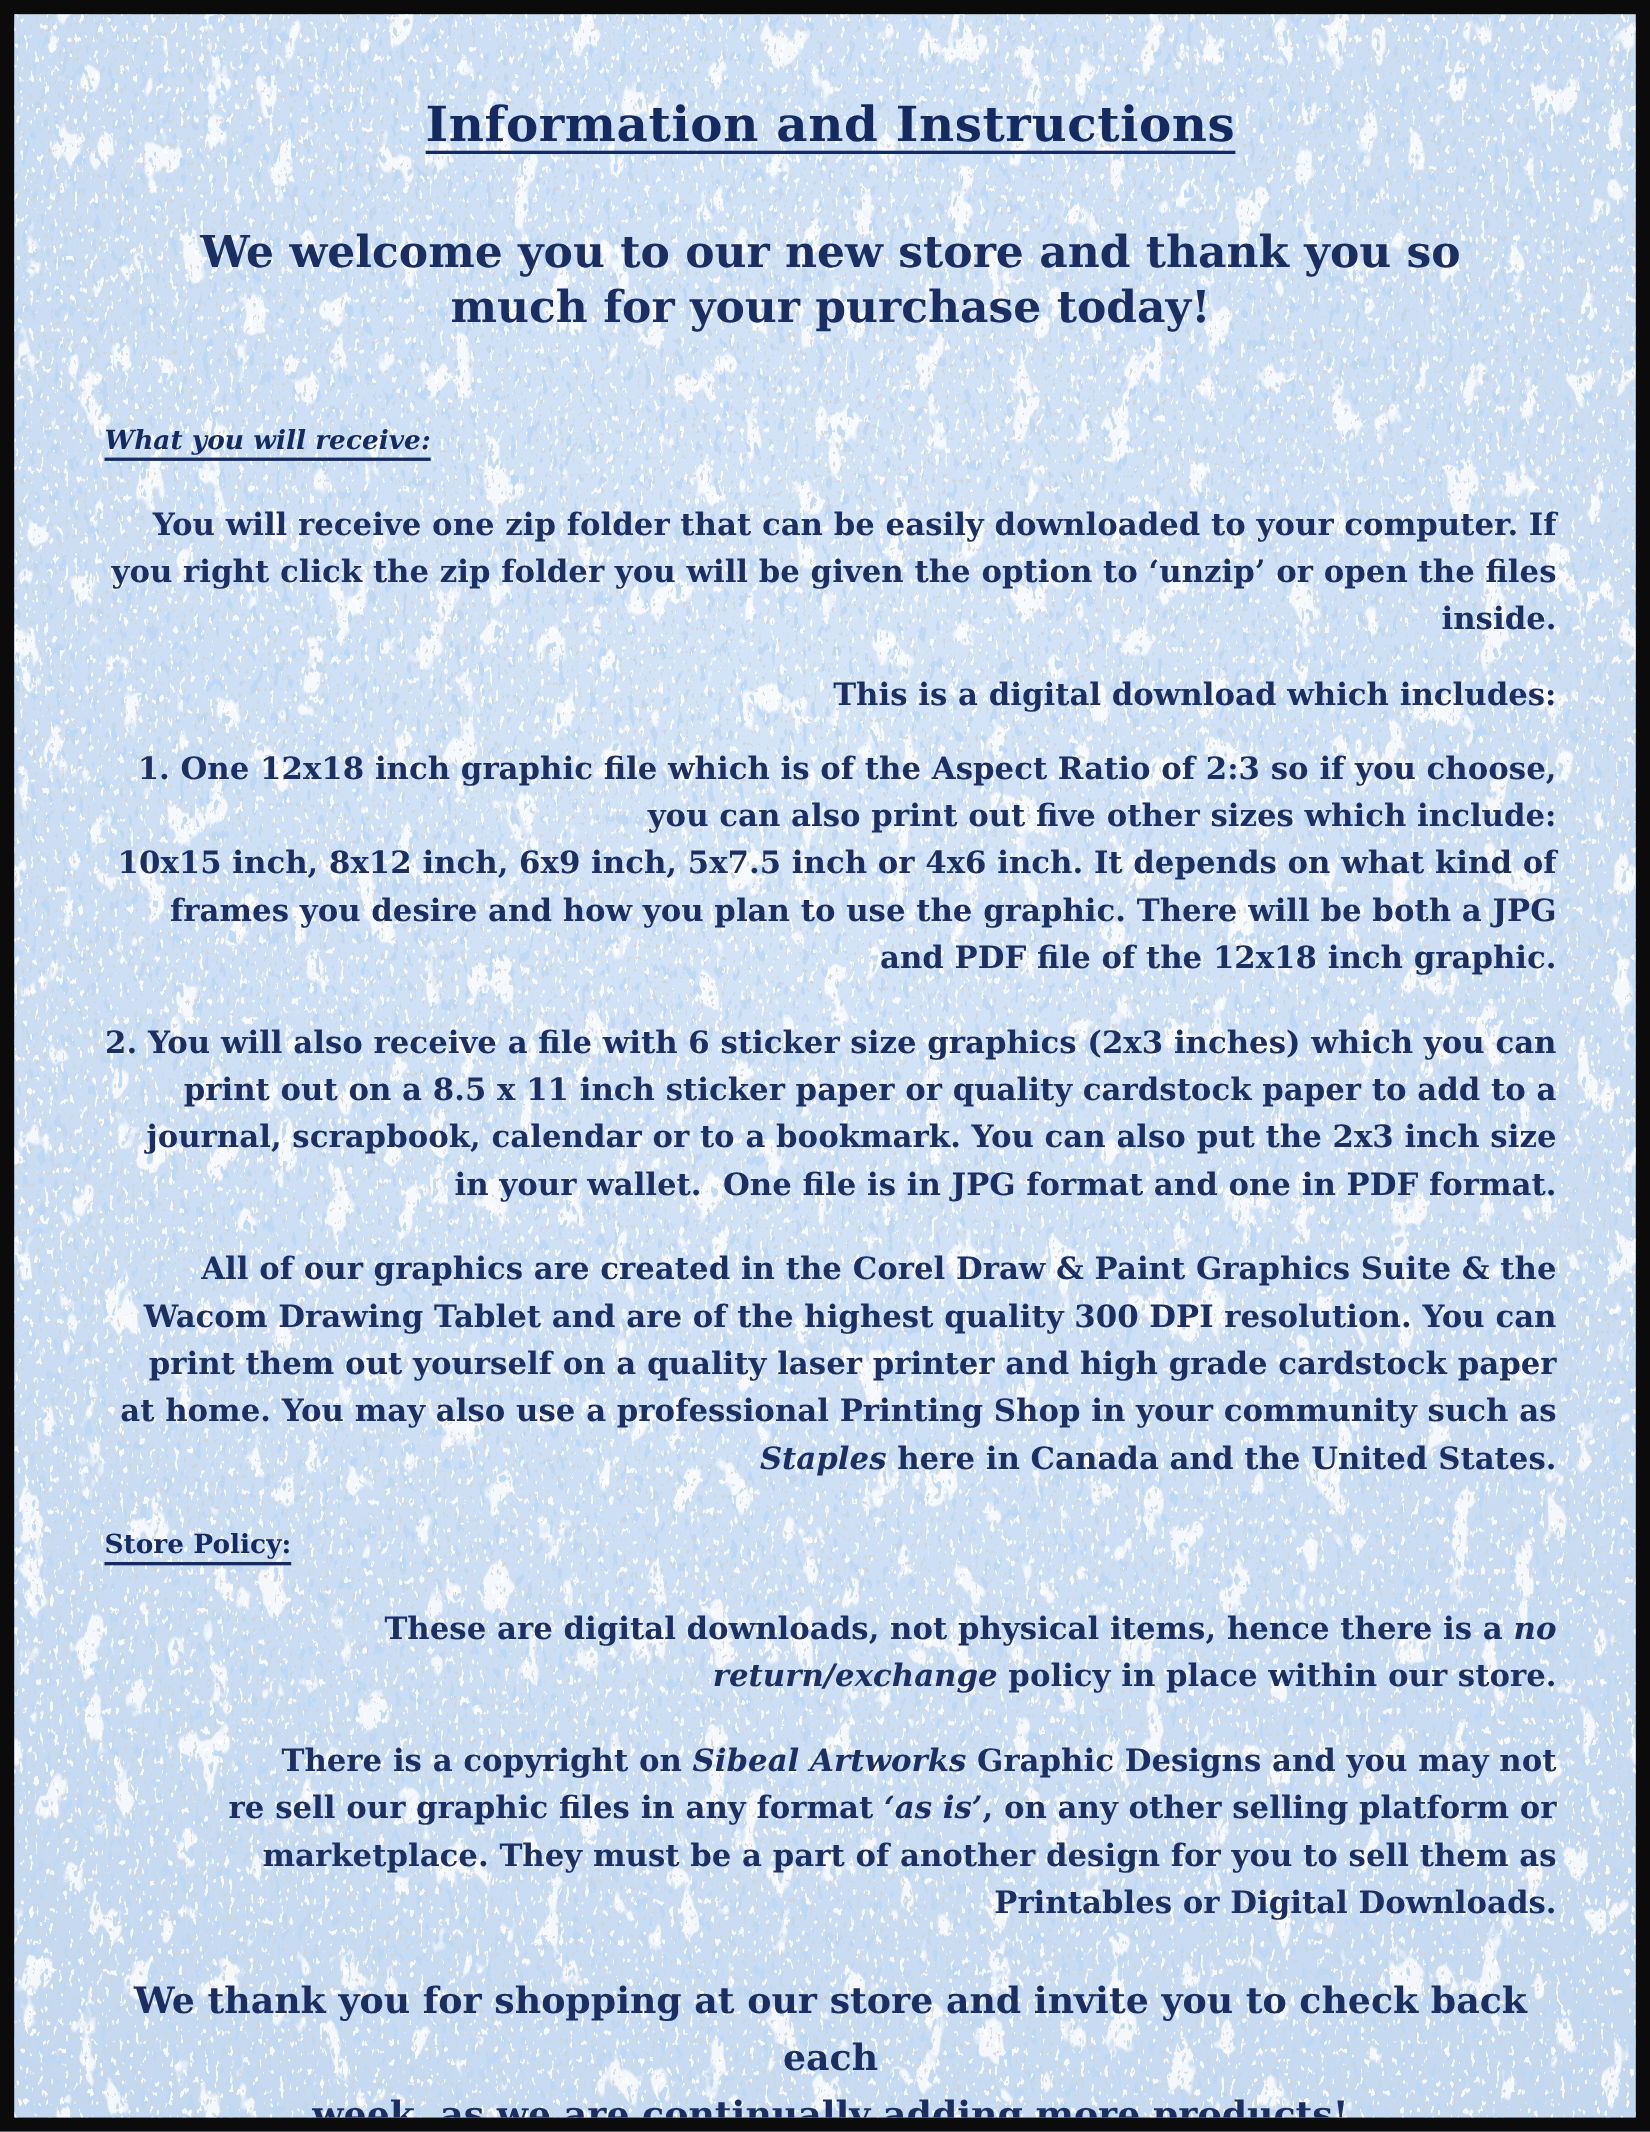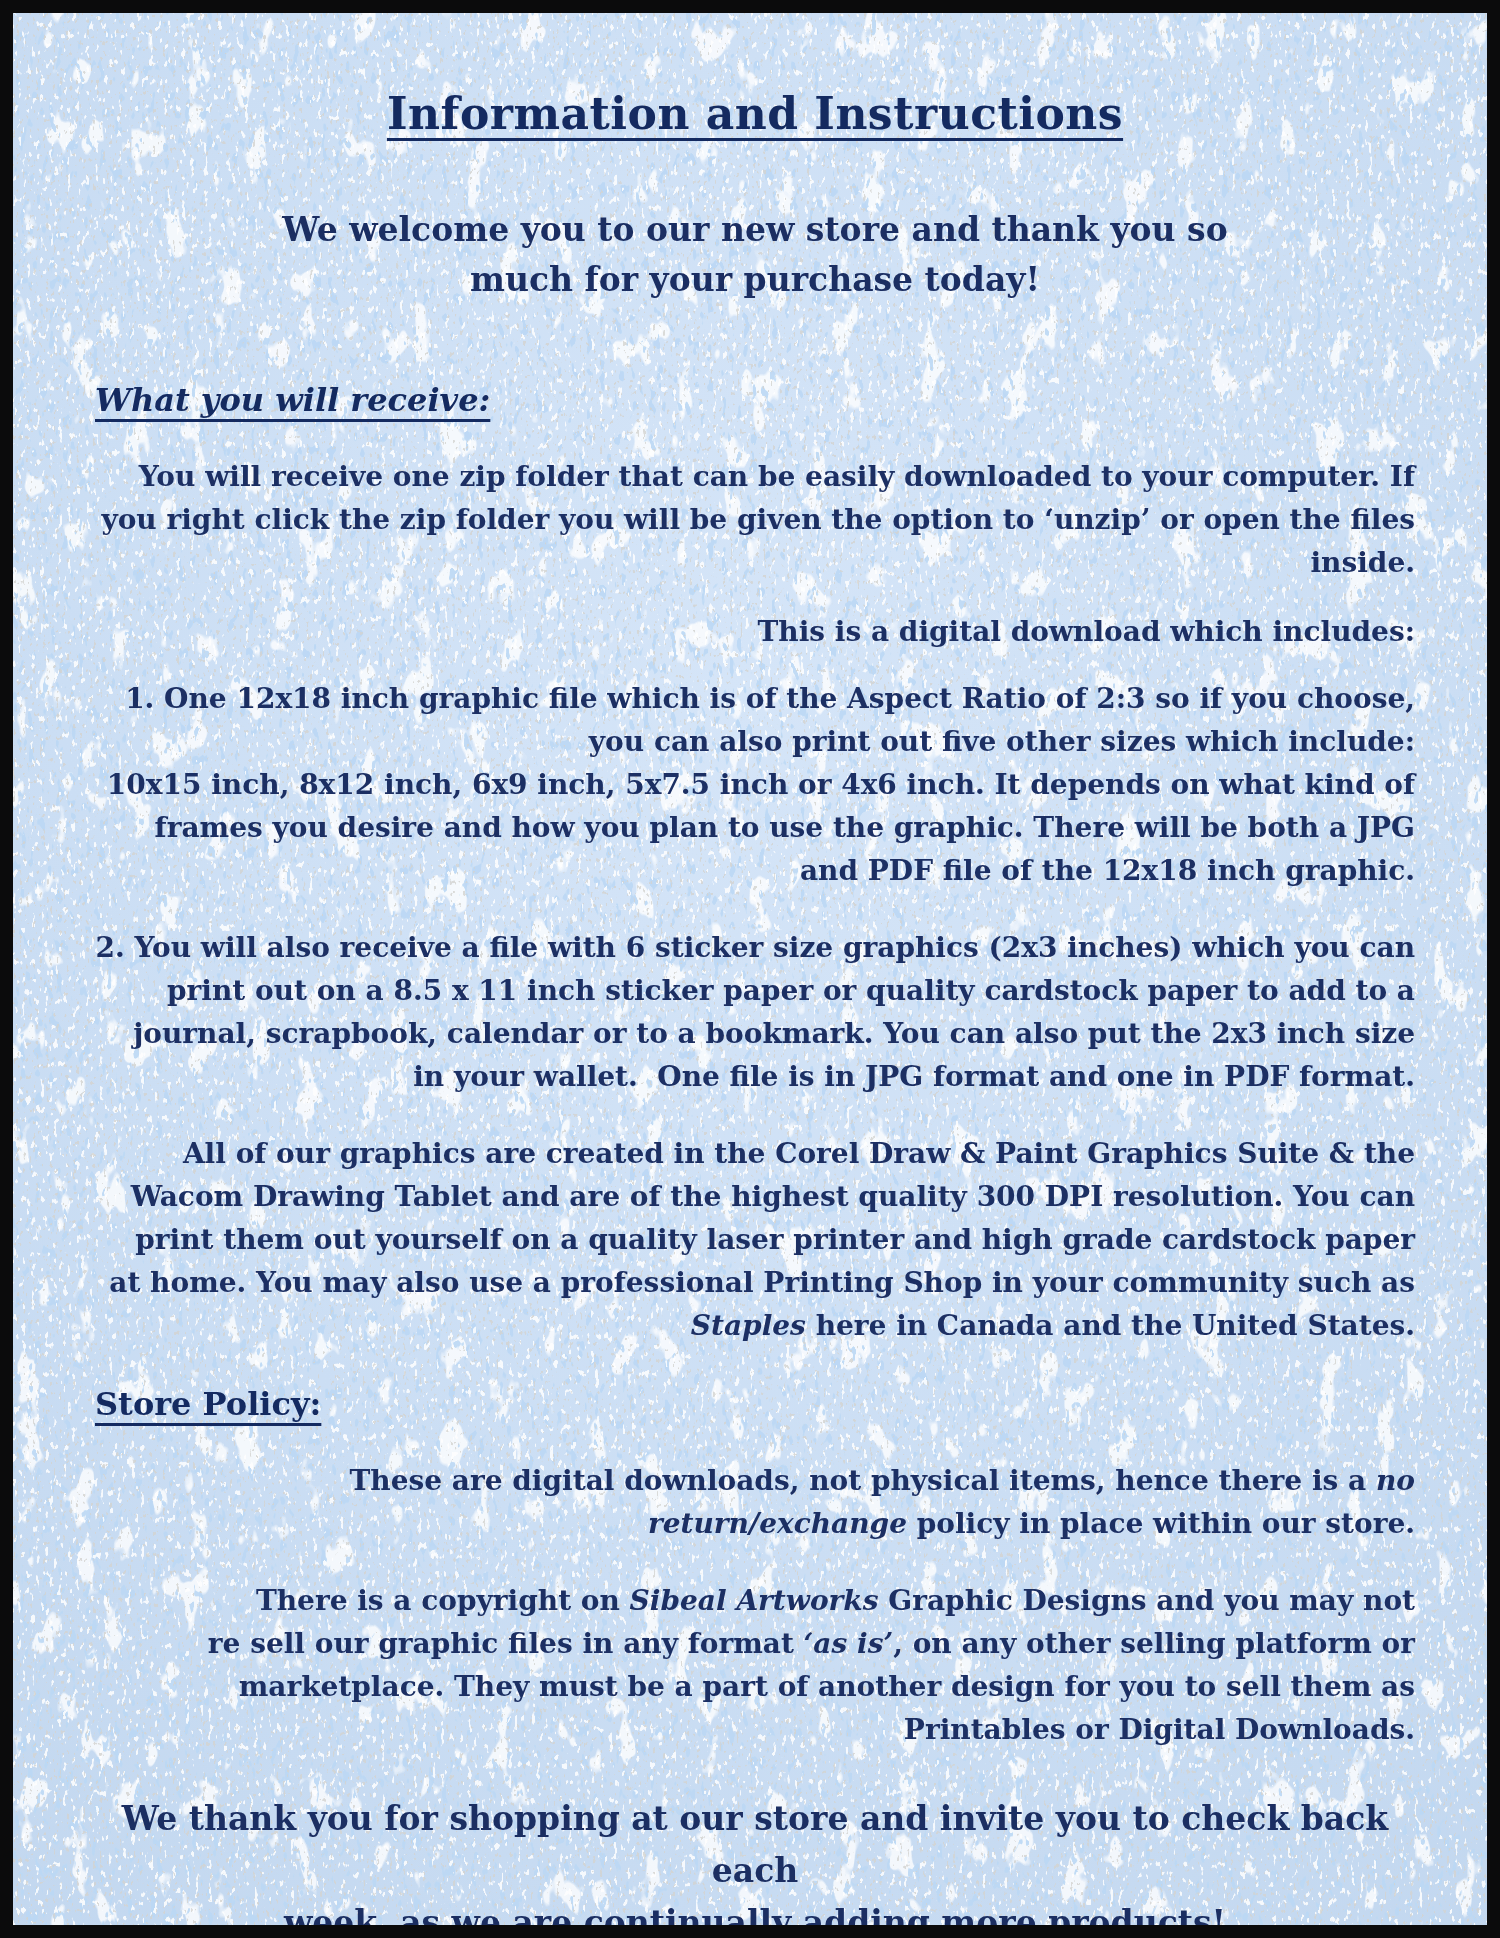--- a/index.html
+++ b/index.html
@@ -36,28 +36,28 @@
     line-height: 54px;
     color: #142a60;
     text-decoration: underline;
     text-decoration-thickness: 3px;
     text-underline-offset: 9px;
     letter-spacing: 0.5px;
   }
   .welcome {
     margin-top: 64px;
     text-align: center;
-    font-size: 33px;
+    font-size: 40px;
     line-height: 50px;
     white-space: pre-line;
     color: #1b2e62;
   }
   .sec-heading {
     margin-top: 74px;
-    font-size: 32px;
+    font-size: 24px;
     line-height: 42px;
     font-style: italic;
     text-decoration: underline;
     text-decoration-thickness: 2.5px;
     text-underline-offset: 8px;
     color: #142a60;
   }
   .sec-heading.no-italic { font-style: normal; margin-top: 36px; }
   .para {
     margin-top: 34px;

